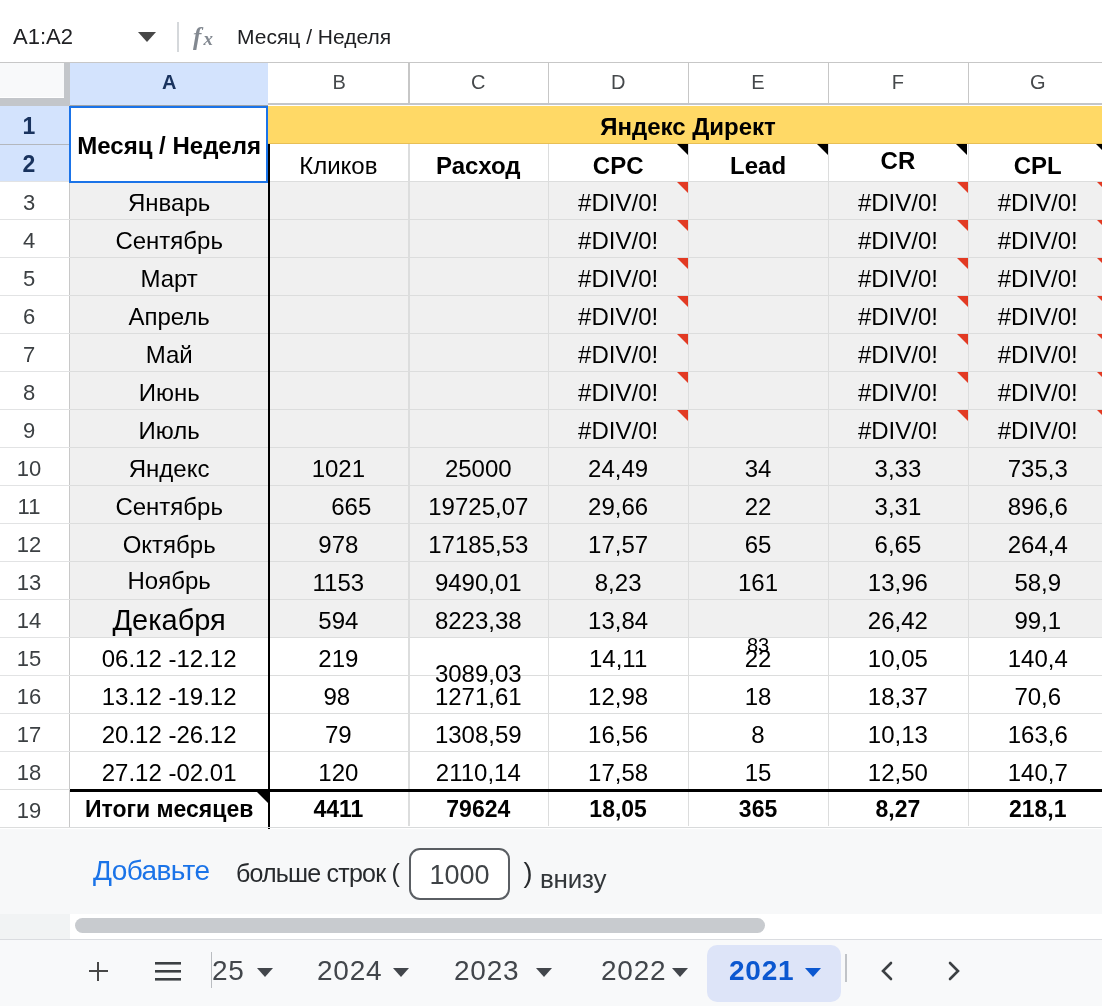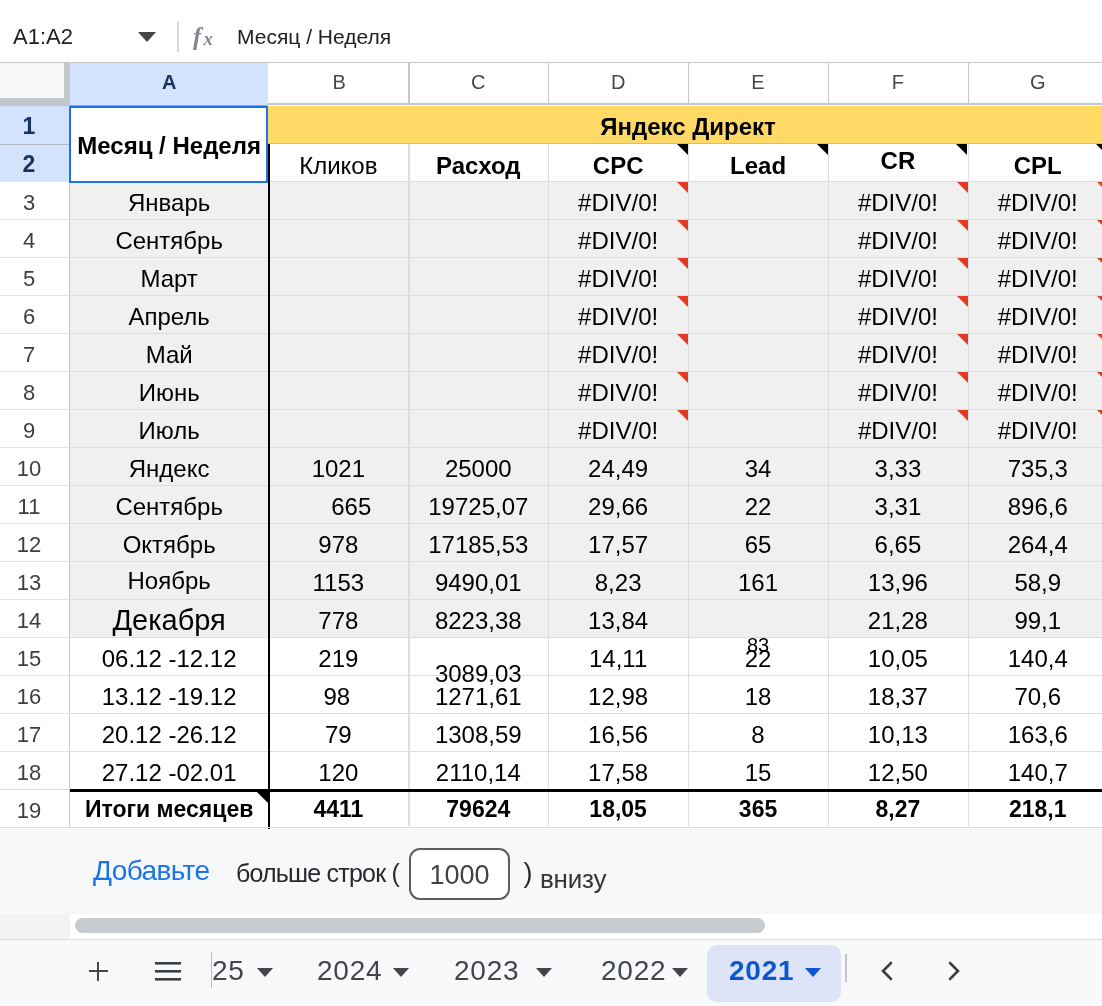--- a/index.html
+++ b/index.html
@@ -171,25 +171,25 @@
 <div class="abs" style="left:828.0px;top:523.8px;width:139.8px;height:38.0px;font-size:24px;display:flex;align-items:center;justify-content:center;padding-top:4px">6,65</div>
 <div class="abs" style="left:967.8px;top:523.8px;width:139.9px;height:38.0px;font-size:24px;display:flex;align-items:center;justify-content:center;padding-top:4px">264,4</div>
 <div class="abs" style="left:70.0px;top:560px;width:198.3px;height:38.0px;font-size:24px;display:flex;align-items:center;justify-content:center;padding-top:4px">Ноябрь</div>
 <div class="abs" style="left:268.3px;top:561.8px;width:140.1px;height:38.0px;font-size:24px;display:flex;align-items:center;justify-content:center;padding-top:4px">1153</div>
 <div class="abs" style="left:408.4px;top:561.8px;width:139.8px;height:38.0px;font-size:24px;display:flex;align-items:center;justify-content:center;padding-top:4px">9490,01</div>
 <div class="abs" style="left:548.2px;top:561.8px;width:139.9px;height:38.0px;font-size:24px;display:flex;align-items:center;justify-content:center;padding-top:4px">8,23</div>
 <div class="abs" style="left:688.1px;top:561.8px;width:139.9px;height:38.0px;font-size:24px;display:flex;align-items:center;justify-content:center;padding-top:4px">161</div>
 <div class="abs" style="left:828.0px;top:561.8px;width:139.8px;height:38.0px;font-size:24px;display:flex;align-items:center;justify-content:center;padding-top:4px">13,96</div>
 <div class="abs" style="left:967.8px;top:561.8px;width:139.9px;height:38.0px;font-size:24px;display:flex;align-items:center;justify-content:center;padding-top:4px">58,9</div>
 <div class="abs" style="left:70.0px;top:599.8px;width:198.3px;height:38.0px;font-size:29px;display:flex;align-items:center;justify-content:center;padding-top:4px">Декабря</div>
-<div class="abs" style="left:268.3px;top:599.8px;width:140.1px;height:38.0px;font-size:24px;display:flex;align-items:center;justify-content:center;padding-top:4px">778</div>
+<div class="abs" style="left:268.3px;top:599.8px;width:140.1px;height:38.0px;font-size:24px;display:flex;align-items:center;justify-content:center;padding-top:4px">594</div>
 <div class="abs" style="left:408.4px;top:599.8px;width:139.8px;height:38.0px;font-size:24px;display:flex;align-items:center;justify-content:center;padding-top:4px">8223,38</div>
 <div class="abs" style="left:548.2px;top:599.8px;width:139.9px;height:38.0px;font-size:24px;display:flex;align-items:center;justify-content:center;padding-top:4px">13,84</div>
 <div class="abs" style="left:688.1px;top:624px;width:139.9px;height:38.0px;font-size:20px;display:flex;align-items:center;justify-content:center;padding-top:4px">83</div>
-<div class="abs" style="left:828.0px;top:599.8px;width:139.8px;height:38.0px;font-size:24px;display:flex;align-items:center;justify-content:center;padding-top:4px">21,28</div>
+<div class="abs" style="left:828.0px;top:599.8px;width:139.8px;height:38.0px;font-size:24px;display:flex;align-items:center;justify-content:center;padding-top:4px">26,42</div>
 <div class="abs" style="left:967.8px;top:599.8px;width:139.9px;height:38.0px;font-size:24px;display:flex;align-items:center;justify-content:center;padding-top:4px">99,1</div>
 <div class="abs" style="left:70.0px;top:637.8px;width:198.3px;height:38.0px;font-size:24px;display:flex;align-items:center;justify-content:center;padding-top:4px">06.12 -12.12</div>
 <div class="abs" style="left:268.3px;top:637.8px;width:140.1px;height:38.0px;font-size:24px;display:flex;align-items:center;justify-content:center;padding-top:4px">219</div>
 <div class="abs" style="left:408.4px;top:653px;width:139.8px;height:38.0px;font-size:24px;display:flex;align-items:center;justify-content:center;padding-top:4px">3089,03</div>
 <div class="abs" style="left:548.2px;top:637.8px;width:139.9px;height:38.0px;font-size:24px;display:flex;align-items:center;justify-content:center;padding-top:4px">14,11</div>
 <div class="abs" style="left:688.1px;top:637.8px;width:139.9px;height:38.0px;font-size:24px;display:flex;align-items:center;justify-content:center;padding-top:4px">22</div>
 <div class="abs" style="left:828.0px;top:637.8px;width:139.8px;height:38.0px;font-size:24px;display:flex;align-items:center;justify-content:center;padding-top:4px">10,05</div>
 <div class="abs" style="left:967.8px;top:637.8px;width:139.9px;height:38.0px;font-size:24px;display:flex;align-items:center;justify-content:center;padding-top:4px">140,4</div>
 <div class="abs" style="left:70.0px;top:675.8px;width:198.3px;height:38.0px;font-size:24px;display:flex;align-items:center;justify-content:center;padding-top:4px">13.12 -19.12</div>
 <div class="abs" style="left:268.3px;top:675.8px;width:137px;height:38.0px;font-size:24px;display:flex;align-items:center;justify-content:center;padding-top:4px">98</div>

